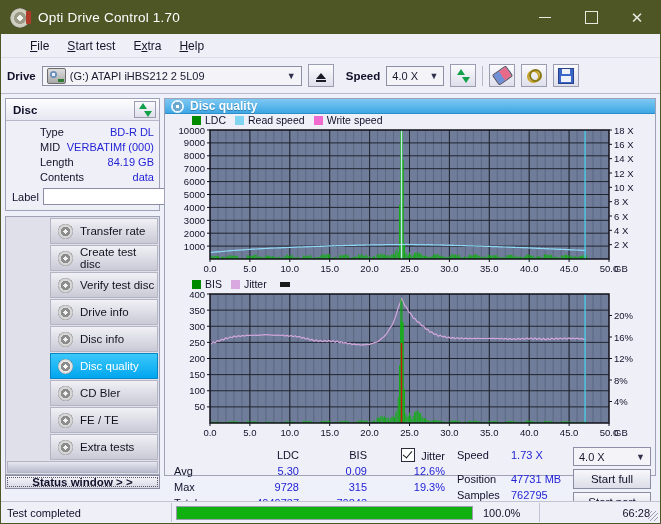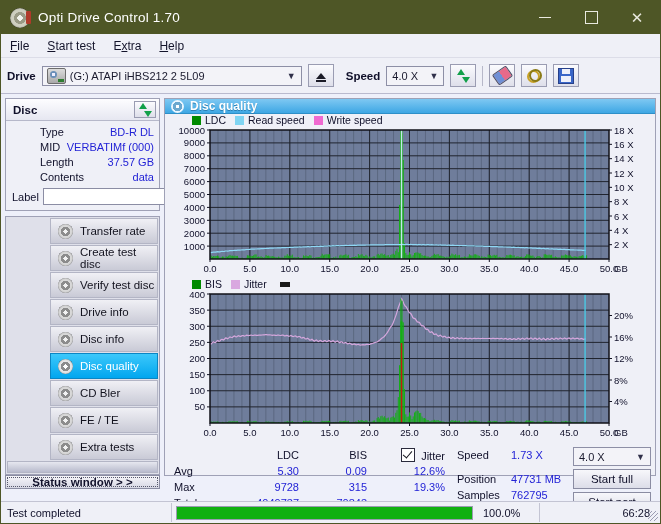--- a/index.html
+++ b/index.html
@@ -31,21 +31,21 @@
   }
   .title-text{color:#ffffff;font-size:13.5px;letter-spacing:.2px;}
   .win-btns{position:absolute;right:0;top:0;height:33px;display:flex;}
   .win-btn{width:46px;height:33px;display:flex;align-items:center;justify-content:center;
     color:#e9e9df;font-size:13px;}
   .win-btn.close{font-size:15px;}
   .win-btn .min{display:block;width:12px;height:1.5px;background:#e9e9df;}
   .win-btn .max{display:block;width:11px;height:11px;border:1.5px solid #e9e9df;}
   
   .menubar{height:23px;background:#eff0f7;display:flex;align-items:center;
-    padding-left:0;border-bottom:1px solid #dcdde8;}
+    padding-left:20px;border-bottom:1px solid #dcdde8;}
   .menu-item{padding:2px 9px;font-size:12px;color:#14142b;}
   .menu-item u{text-decoration:underline;}
   
   .drivebar{height:35px;background:#eff0f7;display:flex;align-items:center;
     padding:0 6px;gap:6px;border-bottom:1px solid #b9bace;}
   .lbl{font-weight:bold;font-size:11.5px;color:#10102a;}
   .combo{
     height:20px;background:#f3f3f8;border:1px solid #8d8fa6;
     display:flex;align-items:center;box-sizing:border-box;font-size:11px;color:#1a1a2e;
     position:relative;
@@ -231,21 +231,21 @@
           <div class="drow">
             <span class="k">Type</span>
             <span class="v">BD-R DL</span>
           </div>
           <div class="drow">
             <span class="k">MID</span>
             <span class="v">VERBATIMf (000)</span>
           </div>
           <div class="drow">
             <span class="k">Length</span>
-            <span class="v">37.57 GB</span>
+            <span class="v">84.19 GB</span>
           </div>
           <div class="drow">
             <span class="k">Contents</span>
             <span class="v">data</span>
           </div>
           <div class="label-row">
             <span class="k">Label</span>
             <input class="label-input" type="text" placeholder="" style="">
             <span class="disc-btn">
                 <i></i>

